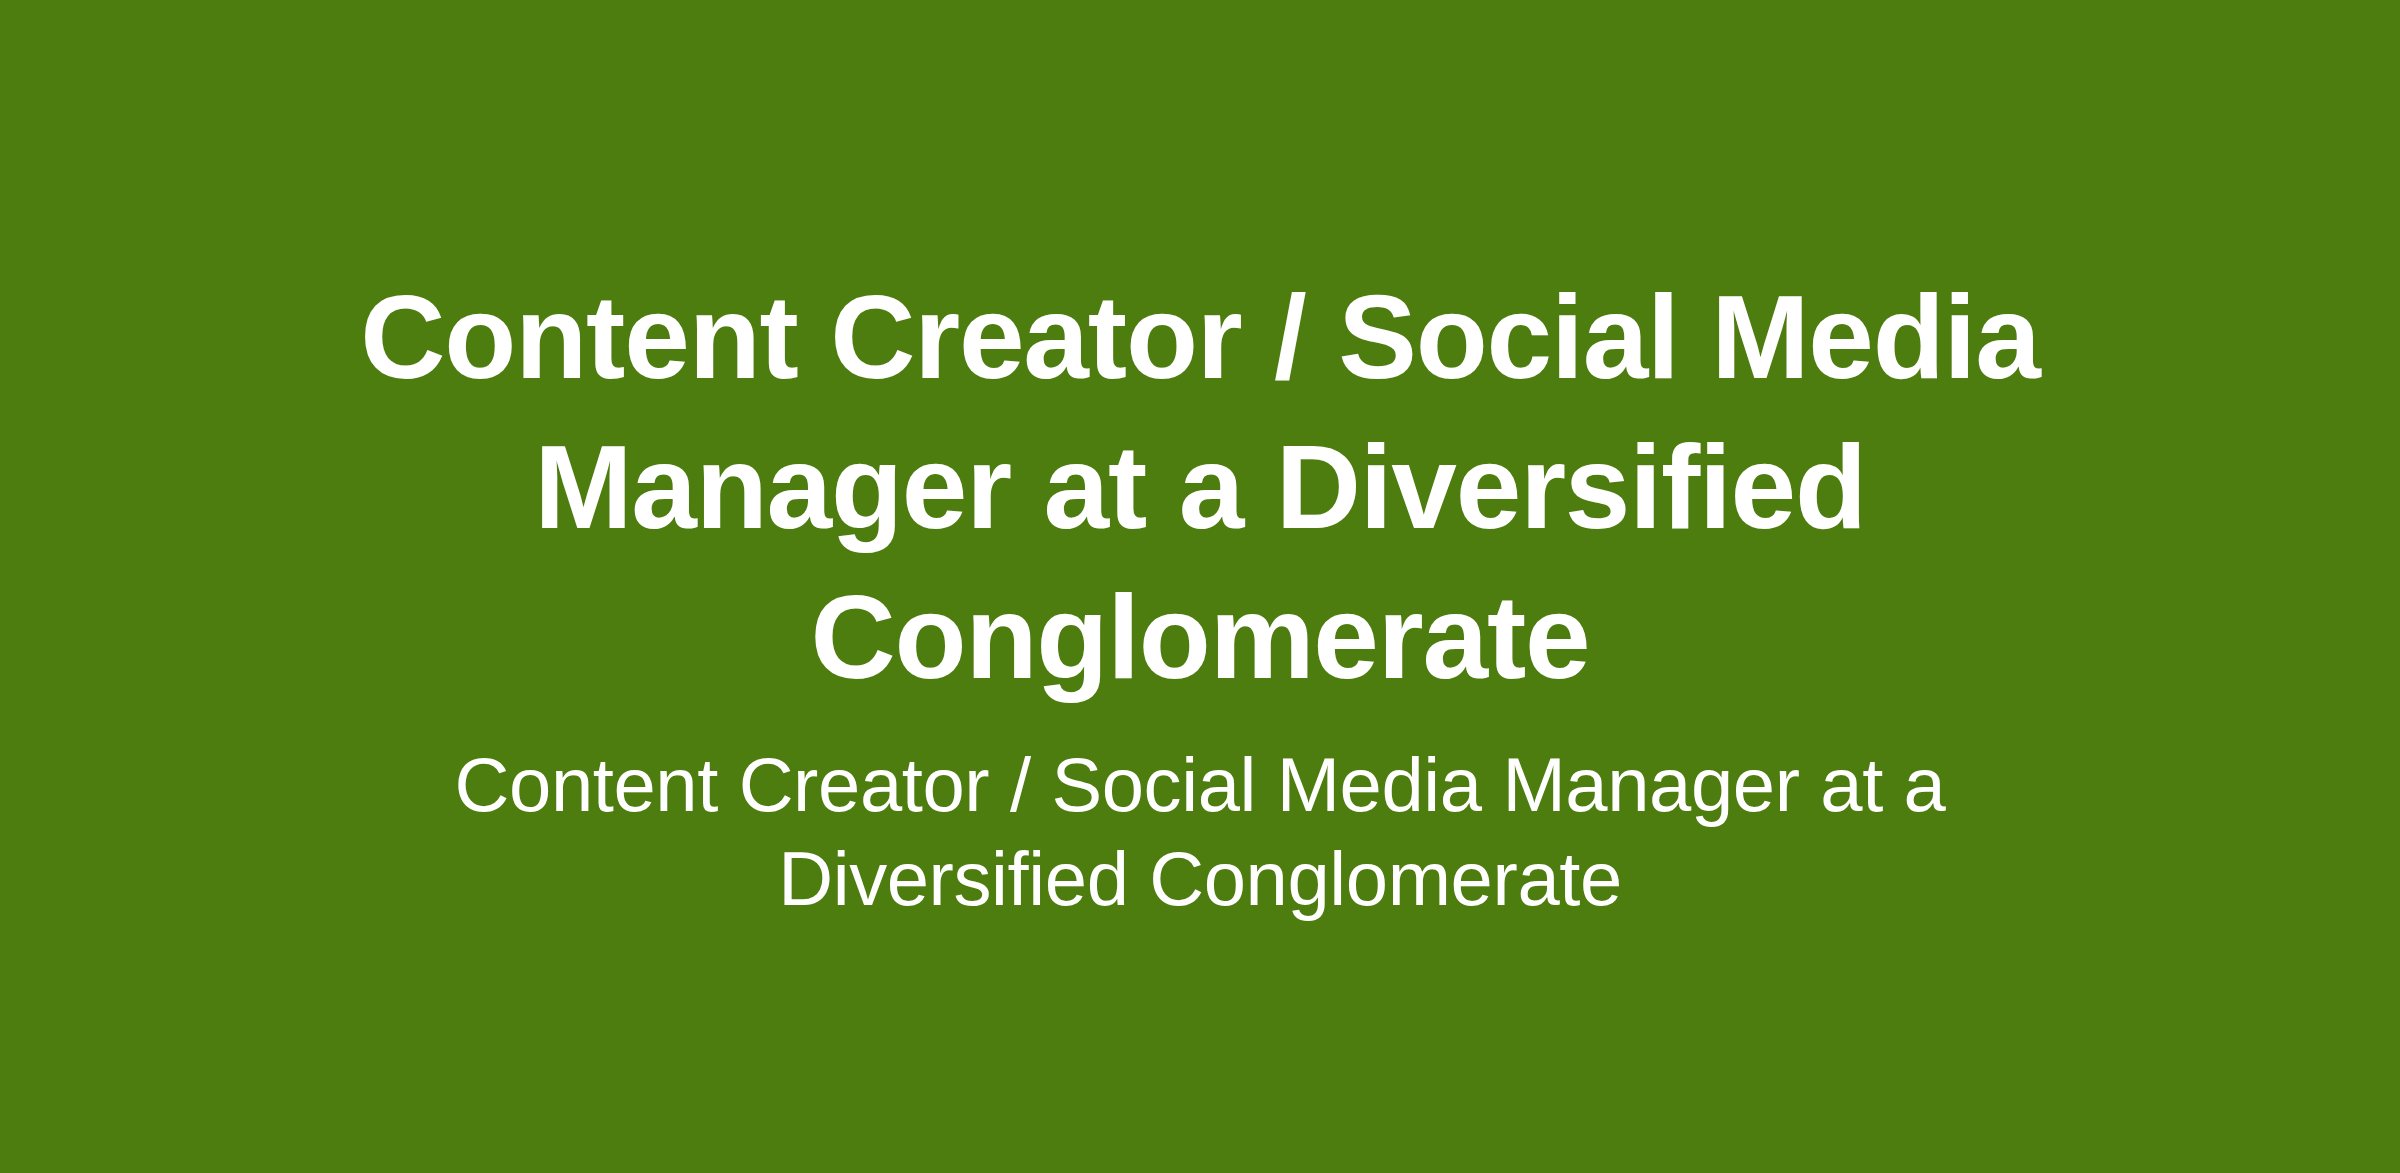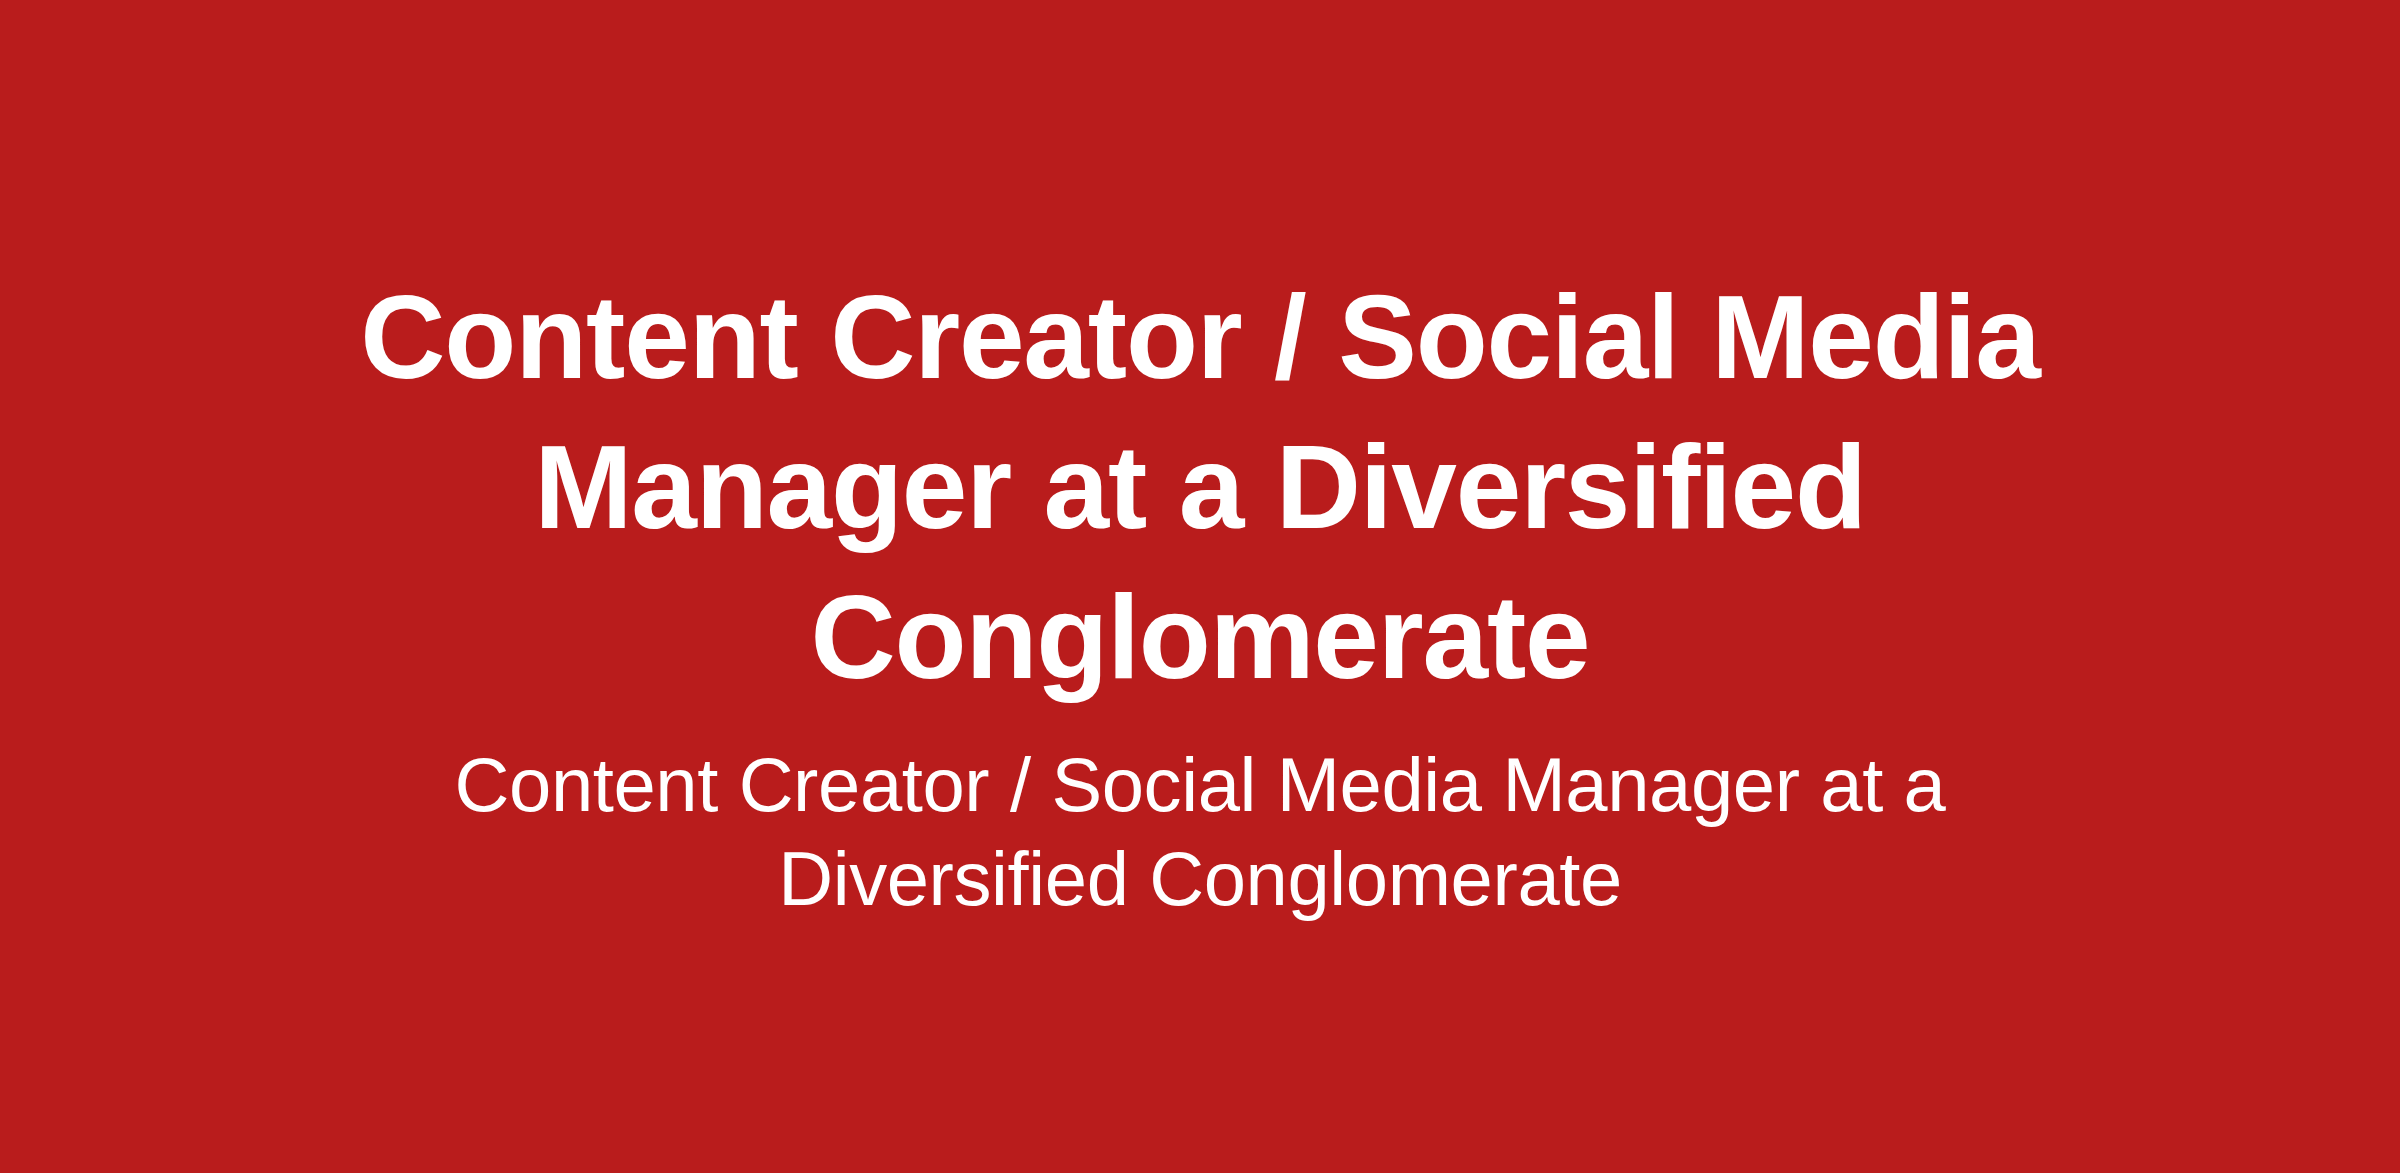--- a/index.html
+++ b/index.html
@@ -13,21 +13,21 @@
 
   body {
     font-family: "Liberation Sans", sans-serif;
     background: #3373cc;
   }
 
   .banner {
     position: relative;
     width: 2400px;
     height: 1173px;
-    background: #b91c1c;
+    background: #4d7c0f;
     box-sizing: border-box;
     display: flex;
     flex-direction: column;
     align-items: center;
     justify-content: flex-start;
   }
 
   .content-block {
     width: 1680px;
     margin: 0 auto;

